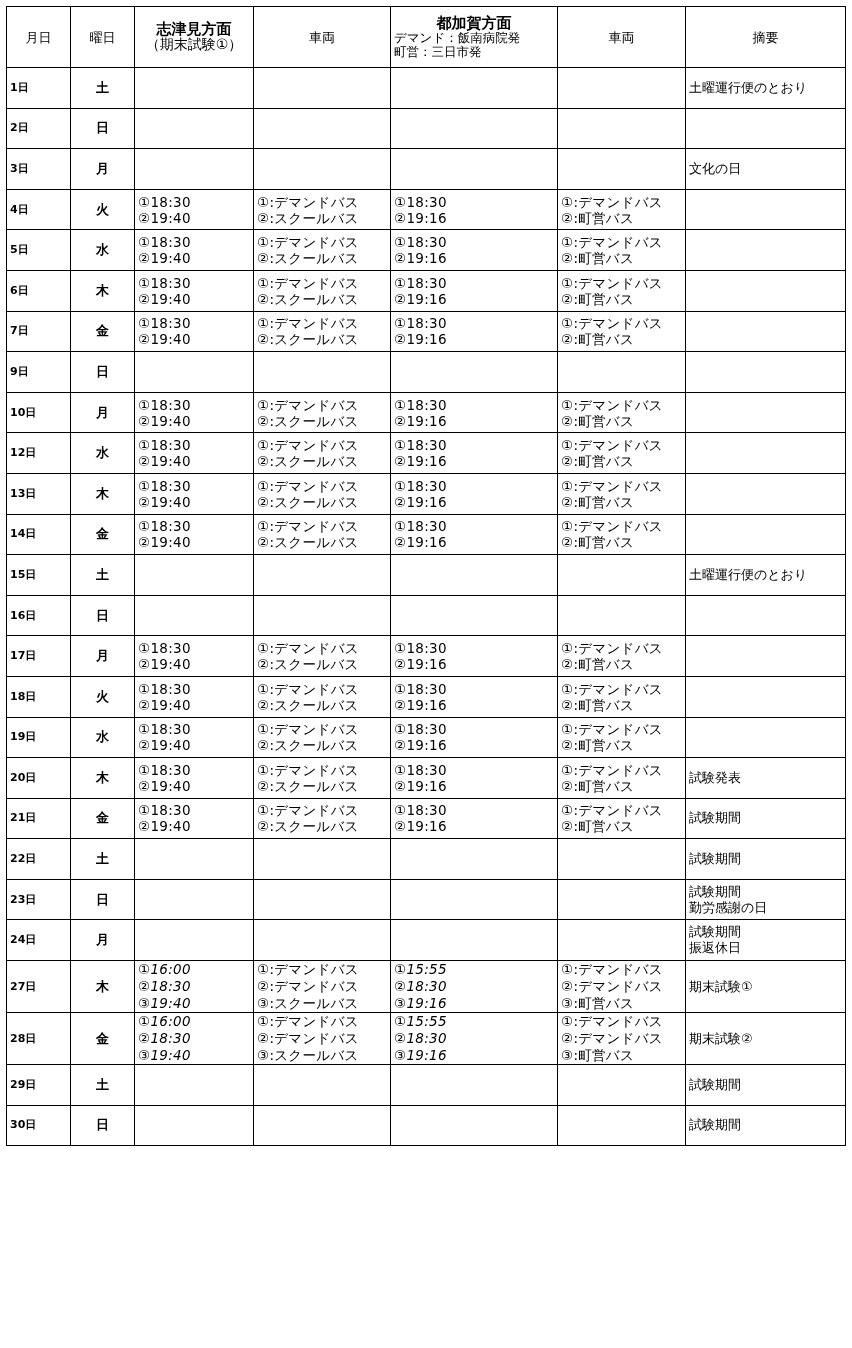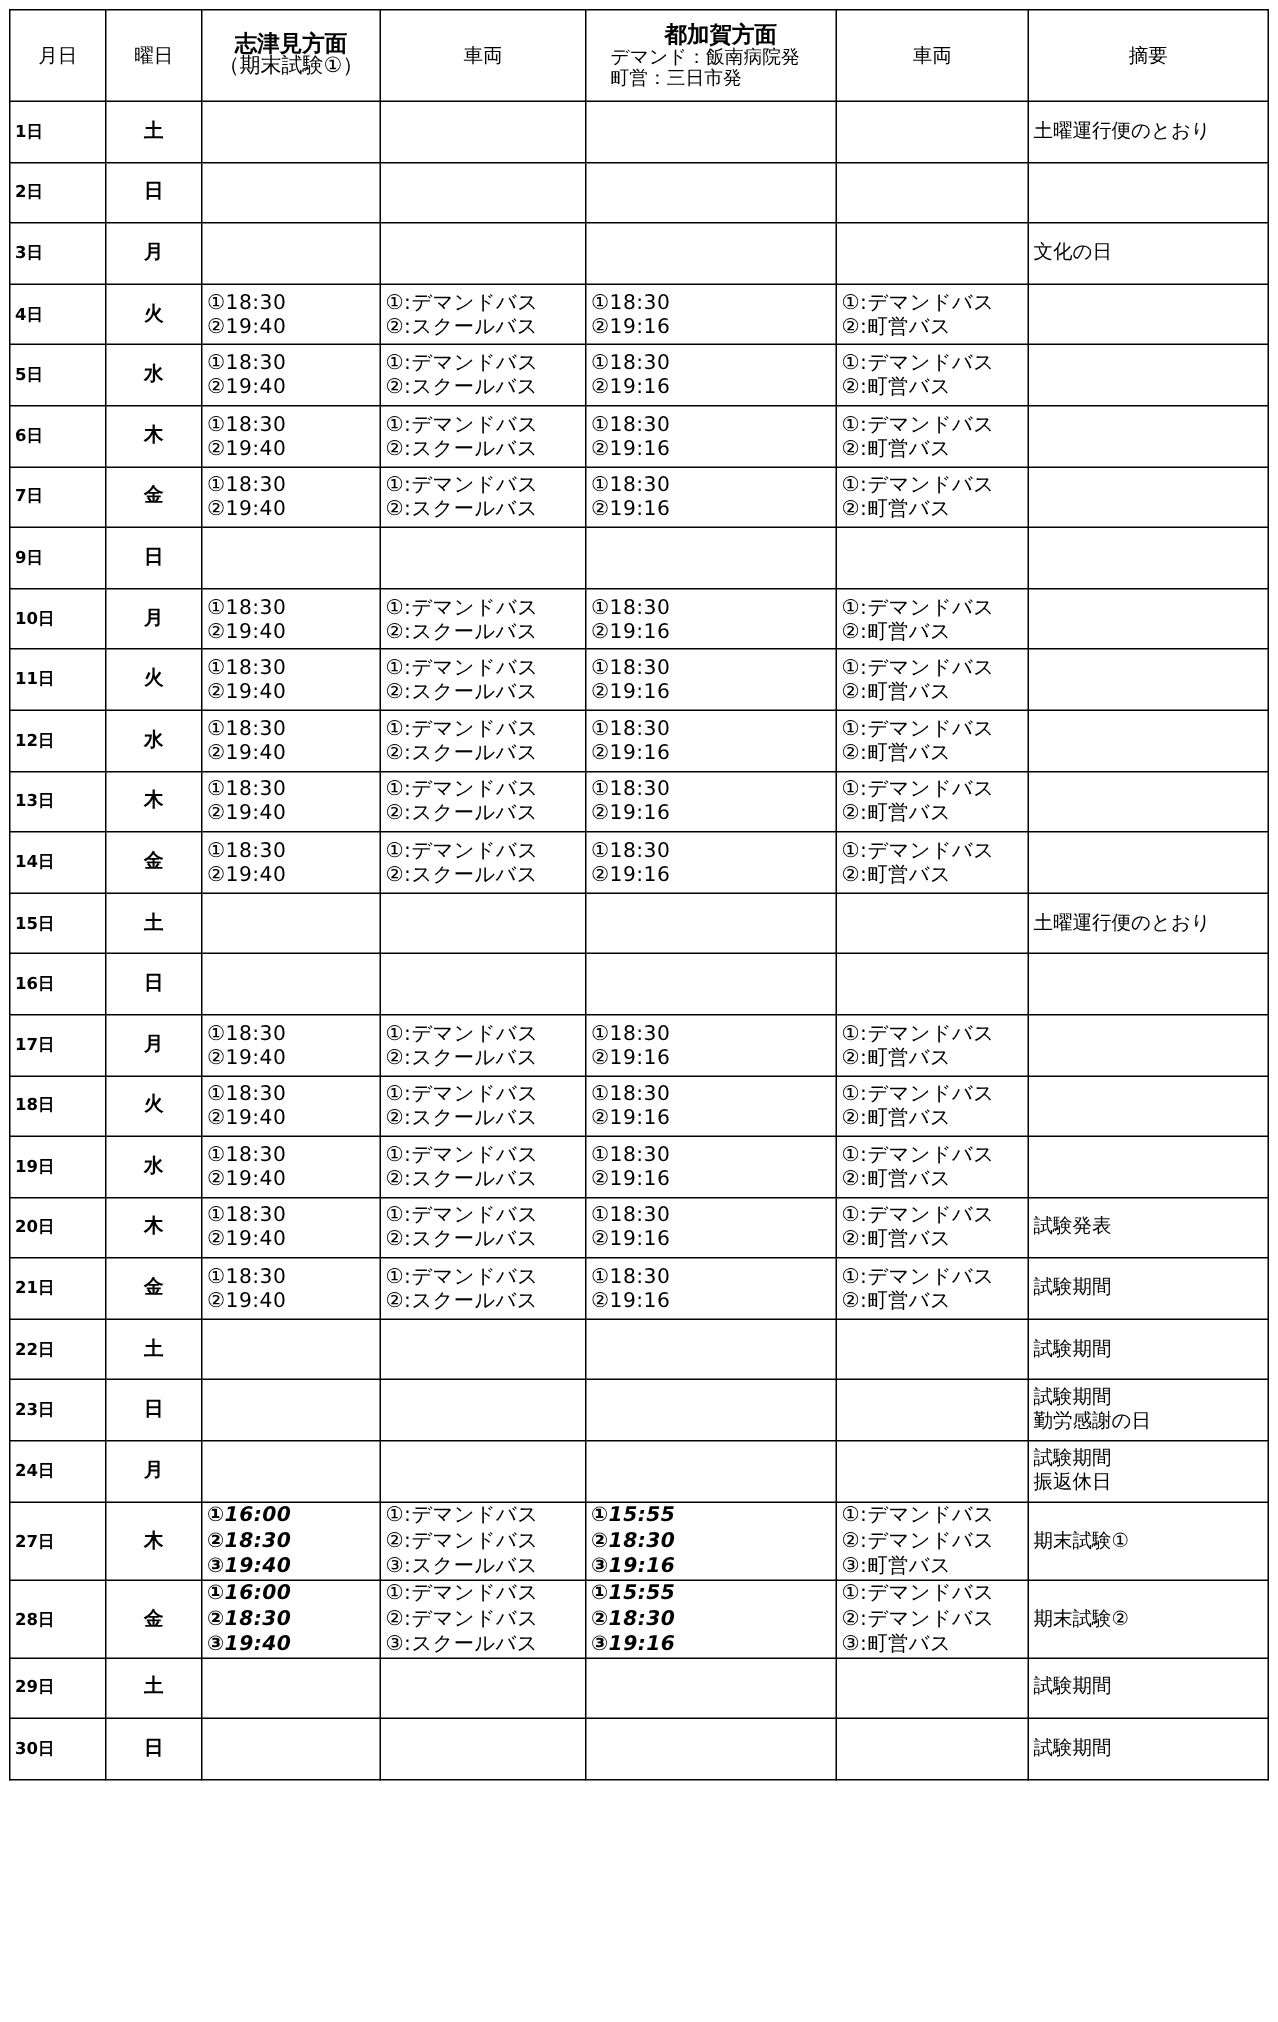--- a/index.html
+++ b/index.html
@@ -11,30 +11,30 @@
   }
   table.sched td, table.sched th {
     border:1.5px solid #000;
     padding:0 3px;
     overflow:hidden;
     white-space:nowrap;
     vertical-align:middle;
   }
   thead th { height:60px; font-weight:normal; font-size:13px; text-align:center; line-height:15px; }
   thead th .big { font-size:15px; font-weight:bold; display:block; }
-  thead th.route2 { text-align:left; padding-left:16px; }
+  thead th.route2 { text-align:left; padding-left:3px; }
   thead th.route2 .big { text-align:center; }
   thead th.route2 .sub { display:block; font-size:12.5px; line-height:14px; }
   tbody td { height:39.6px; font-size:13px; line-height:16px; }
   tbody tr.three td { line-height:17px; }
   td.date { font-weight:bold; font-size:11px; }
   td.dow { text-align:center; font-weight:bold; font-size:13px; }
   td.times, td.veh { font-size:13.5px; letter-spacing:0.3px; }
   td.times span, td.veh span { display:block; }
-  td.times.italic { font-style:italic; font-weight:bold; }
+  td.times.italic { font-style:italic; font-weight:normal; }
   td.note span { display:block; }
   col.c1 { width:64px; } col.c2 { width:64px; } col.c3 { width:119px; }
   col.c4 { width:137px; } col.c5 { width:167px; } col.c6 { width:128px; } col.c7 { width:160px; }
 </style>
 </head>
 <body>
 
 <table class="sched">
   <colgroup>
     <col class="c1">
@@ -203,41 +203,20 @@
           <span>①18:30</span>
           <span>②19:16</span>
         </td>
         <td class="veh">
           <span>①:デマンドバス</span>
           <span>②:町営バス</span>
         </td>
         <td class="note"></td>
       </tr>
       <tr>
-        <td class="date">11日</td>
-        <td class="dow">火</td>
-        <td class="times">
-          <span>①18:30</span>
-          <span>②19:40</span>
-        </td>
-        <td class="veh">
-          <span>①:デマンドバス</span>
-          <span>②:スクールバス</span>
-        </td>
-        <td class="times">
-          <span>①18:30</span>
-          <span>②19:16</span>
-        </td>
-        <td class="veh">
-          <span>①:デマンドバス</span>
-          <span>②:町営バス</span>
-        </td>
-        <td class="note"></td>
-      </tr>
-      <tr>
         <td class="date">12日</td>
         <td class="dow">水</td>
         <td class="times">
           <span>①18:30</span>
           <span>②19:40</span>
         </td>
         <td class="veh">
           <span>①:デマンドバス</span>
           <span>②:スクールバス</span>
         </td>

